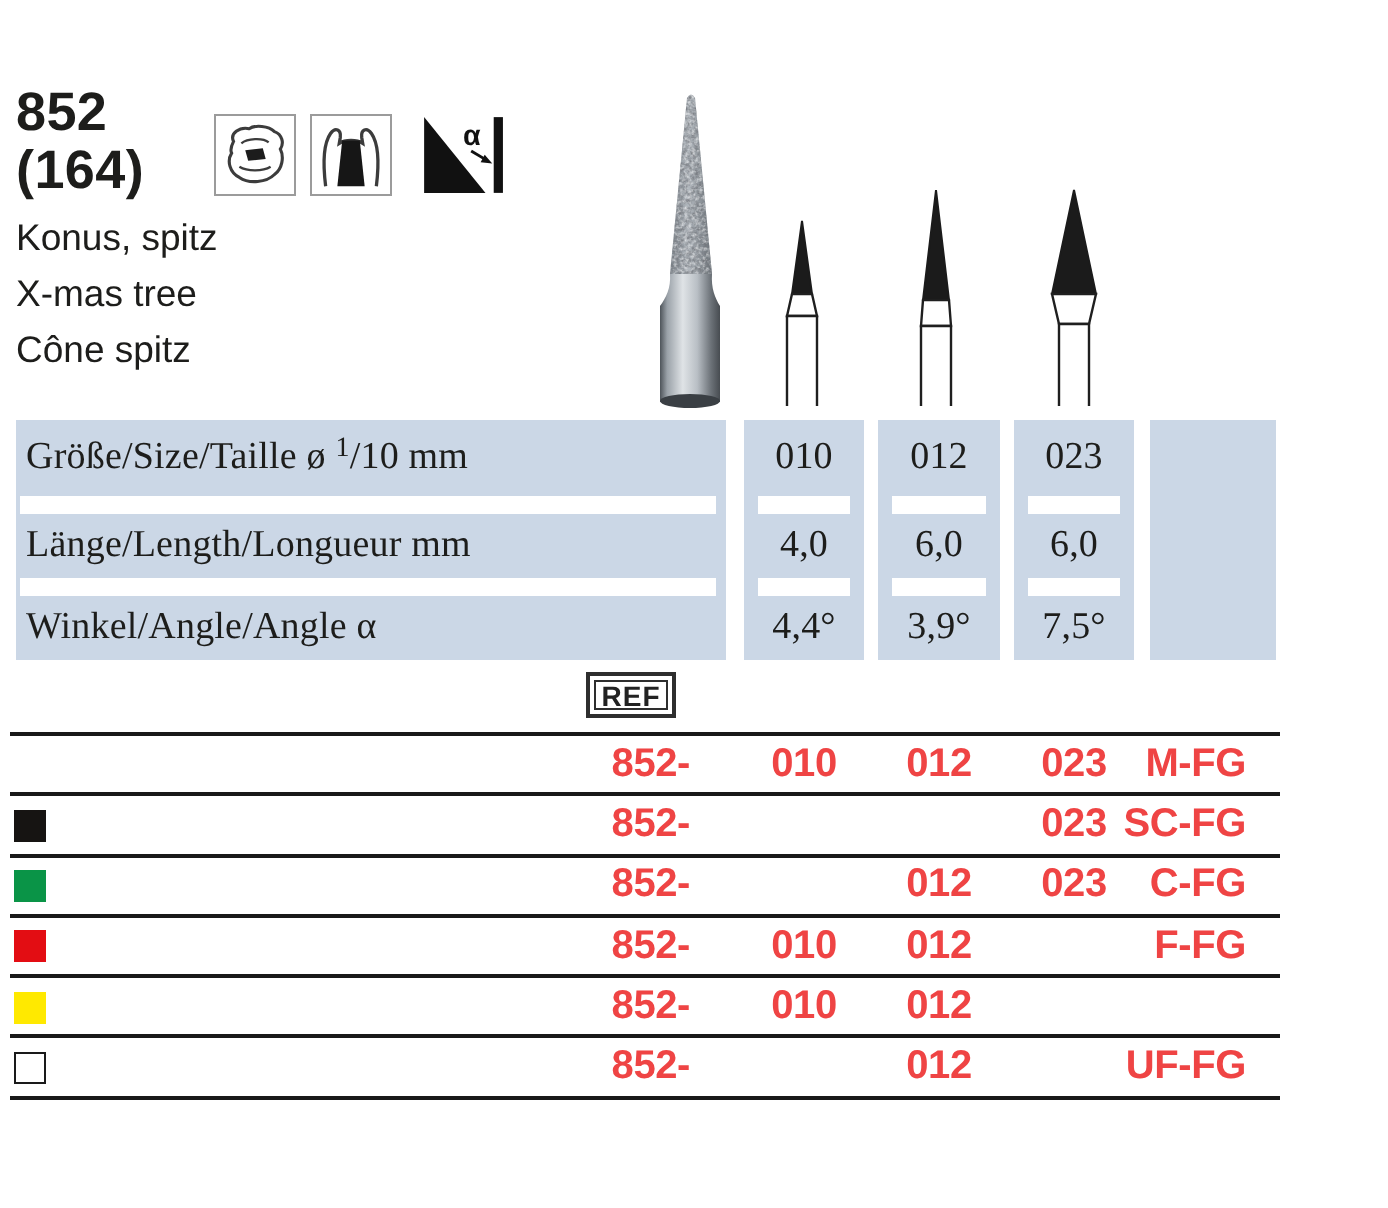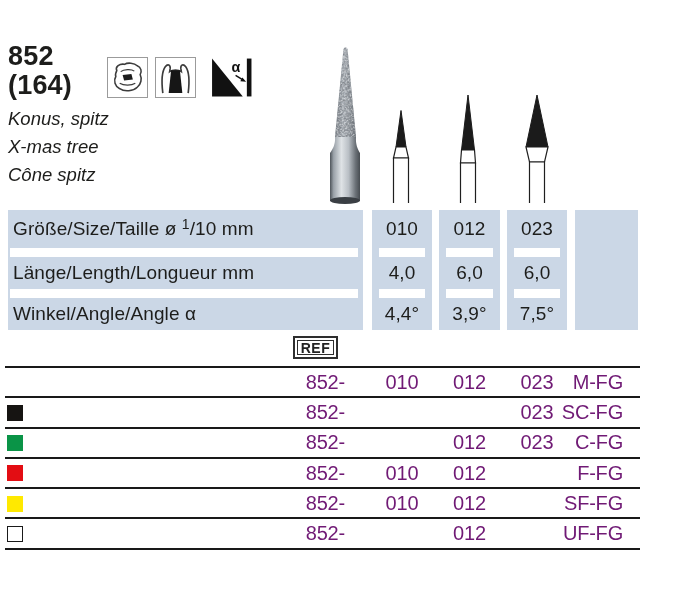--- a/index.html
+++ b/index.html
@@ -1,39 +1,39 @@
 <!DOCTYPE html>
 <html><head>
 <meta charset="utf-8">
 <style>
   html,body{margin:0;padding:0;background:#fff;}
   .page{position:relative;width:686px;height:604px;background:#ffffff;overflow:hidden;
         font-family:"Liberation Sans","DejaVu Sans",sans-serif;color:#1d1d1b;}
 
   
   .prod-num{position:absolute;left:8px;top:42px;font-size:27px;font-weight:700;line-height:29px;letter-spacing:.2px;}
-  .descs{position:absolute;left:8px;top:105px;font-size:18.5px;line-height:28px;font-weight:400;font-style:italic;}
+  .descs{position:absolute;left:8px;top:105px;font-size:18.5px;line-height:28px;font-weight:400;}
 
   .icon{position:absolute;top:57px;width:41px;height:41px;box-sizing:border-box;background:#fff;}
   .icon.bordered{border:1.3px solid #9b9b9b;}
   .icon-1{left:107px;}
   .icon-2{left:155px;}
   .icon-3{left:210px;width:43px;}
   .icon svg{display:block;width:100%;height:100%;}
 
   
   .bur{position:absolute;}
   .bur svg{display:block;}
   .bur-photo{left:328px;top:44px;}
   .bur-s1{left:390px;top:108px;}
   .bur-s2{left:457px;top:92px;}
   .bur-s3{left:524px;top:92px;}
 
   
-  .spec{position:absolute;left:8px;top:210px;width:630px;height:120px;}
+  .spec{position:absolute;left:8px;top:210px;width:630px;height:120px;font-family:Liberation Serif, serif;}
   .blk{position:absolute;top:0;height:120px;background:#cbd7e6;}
   .blk.lblcol{left:0;width:355px;}
   .blk.col1{left:364px;width:60px;}
   .blk.col2{left:431px;width:61px;}
   .blk.col3{left:499px;width:60px;}
   .blk.col4{left:567px;width:63px;}
   .srow{position:absolute;left:0;right:0;display:flex;align-items:center;font-size:19px;letter-spacing:.1px;}
   .srow.r1{top:0;height:38px;}
   .srow.r2{top:47px;height:32px;text-align:center;}
   .srow.r3{top:88px;height:32px;}
@@ -49,21 +49,21 @@
   
   .refbox{position:absolute;left:293px;top:336px;width:45px;height:23px;box-sizing:border-box;
           border:2px solid #2e2e2e;box-shadow:inset 0 0 0 2px #fff, inset 0 0 0 3px #2e2e2e;
           display:flex;align-items:center;justify-content:center;
           font-size:14px;font-weight:700;letter-spacing:.5px;color:#222;}
 
   
   .orders{position:absolute;left:5px;top:366px;width:635px;border-bottom:2.2px solid #191919;}
   .orow{position:relative;height:30.3px;border-top:2.2px solid #191919;box-sizing:border-box;}
   .orow .cell{position:absolute;top:0;height:100%;display:flex;align-items:center;
-              font-size:20px;font-weight:400;letter-spacing:-.2px;color:#701a75;}
+              font-size:20px;font-weight:700;letter-spacing:-.2px;color:#ef4444;}
   .cell.ref {left:200px;width:140px;justify-content:flex-end;}
   .cell.c010{left:367px;width:60px;justify-content:center;}
   .cell.c012{left:434px;width:61px;justify-content:center;}
   .cell.c023{left:502px;width:60px;justify-content:center;}
   .cell.grit{right:17px;width:130px;justify-content:flex-end;}
   .sw{position:absolute;left:2px;top:6.5px;width:16px;height:16px;box-sizing:border-box;}
 </style>
 </head>
 <body>
 
@@ -243,21 +243,20 @@
       <span class="cell c023"></span>
       <span class="cell grit">F-FG</span>
     </div>
 
     <div class="orow">
       <span class="sw" style="background: rgb(255, 233, 0);"></span>
       <span class="cell ref">852-</span>
       <span class="cell c010">010</span>
       <span class="cell c012">012</span>
       <span class="cell c023"></span>
-      <span class="cell grit">SF-FG</span>
     </div>
 
     <div class="orow">
       <span class="sw" style="background: rgb(255, 255, 255); border: 1.5px solid rgb(26, 26, 26);"></span>
       <span class="cell ref">852-</span>
       <span class="cell c010"></span>
       <span class="cell c012">012</span>
       <span class="cell c023"></span>
       <span class="cell grit">UF-FG</span>
     </div>

